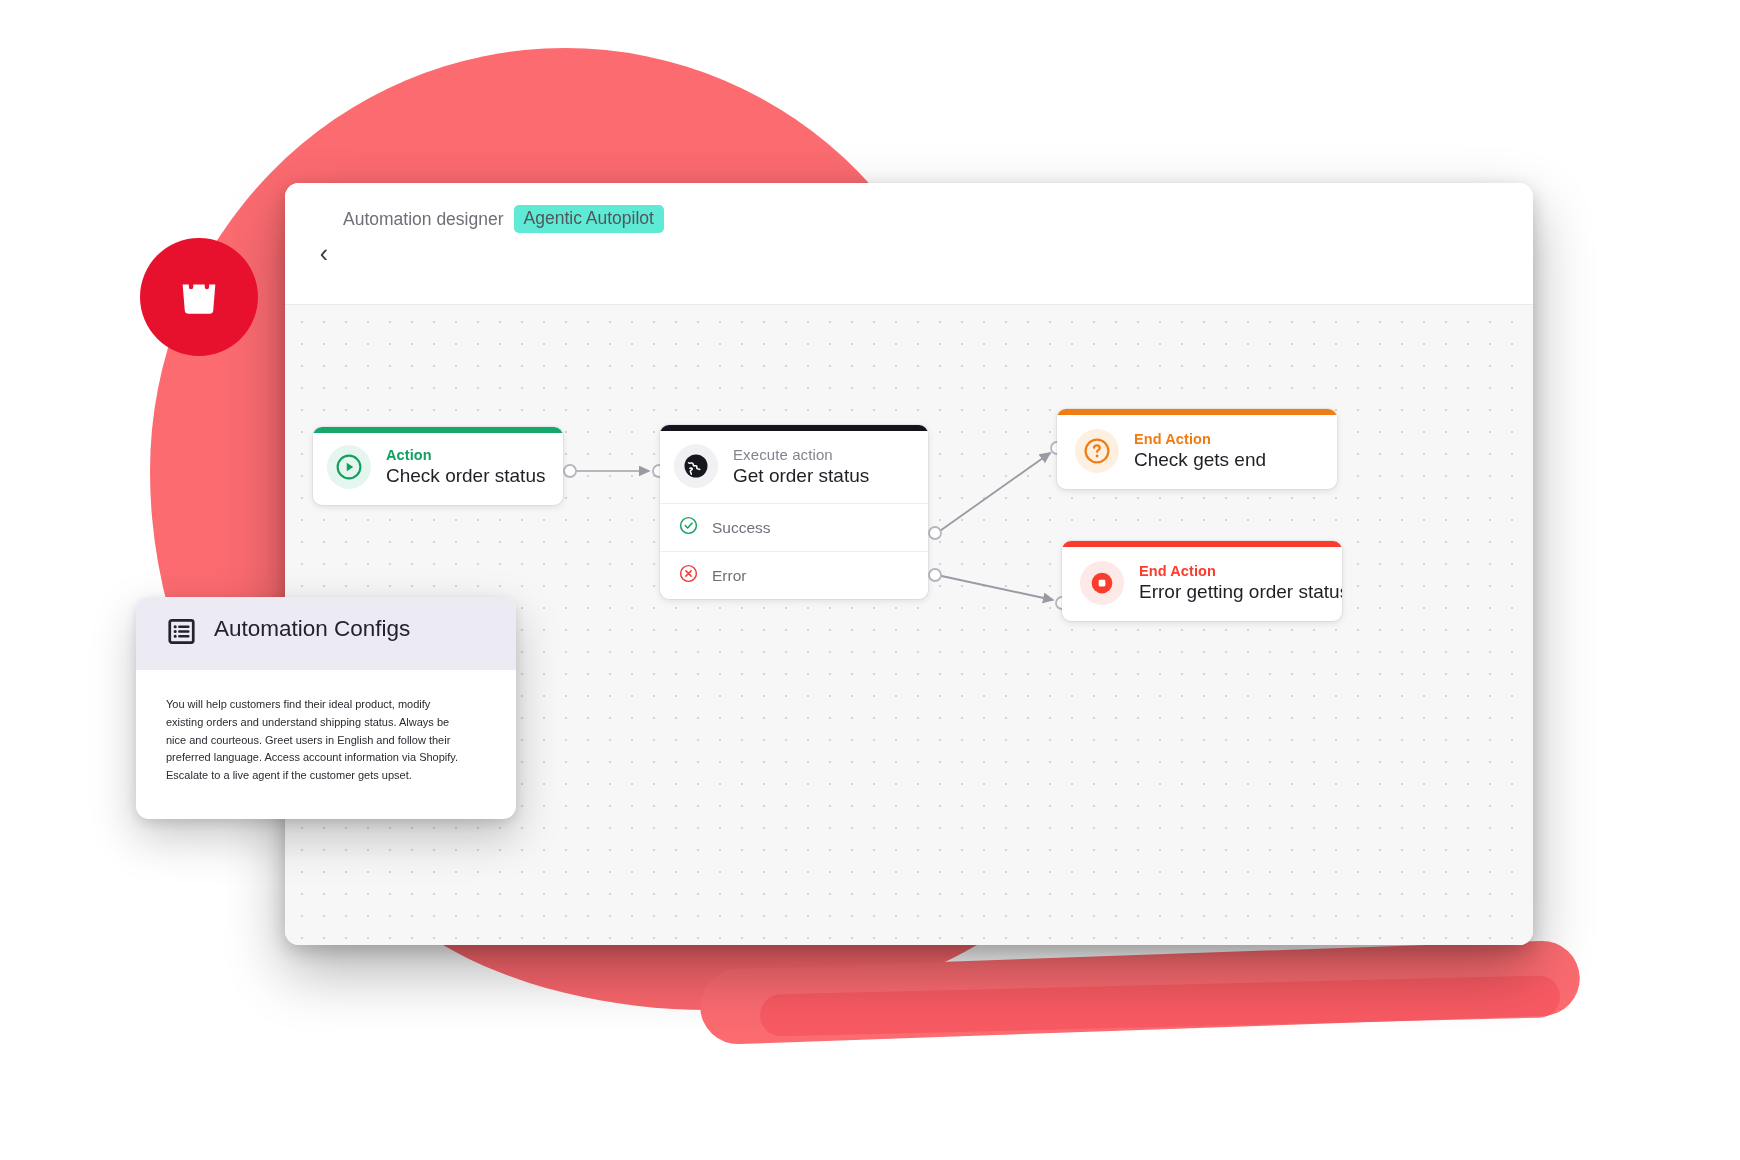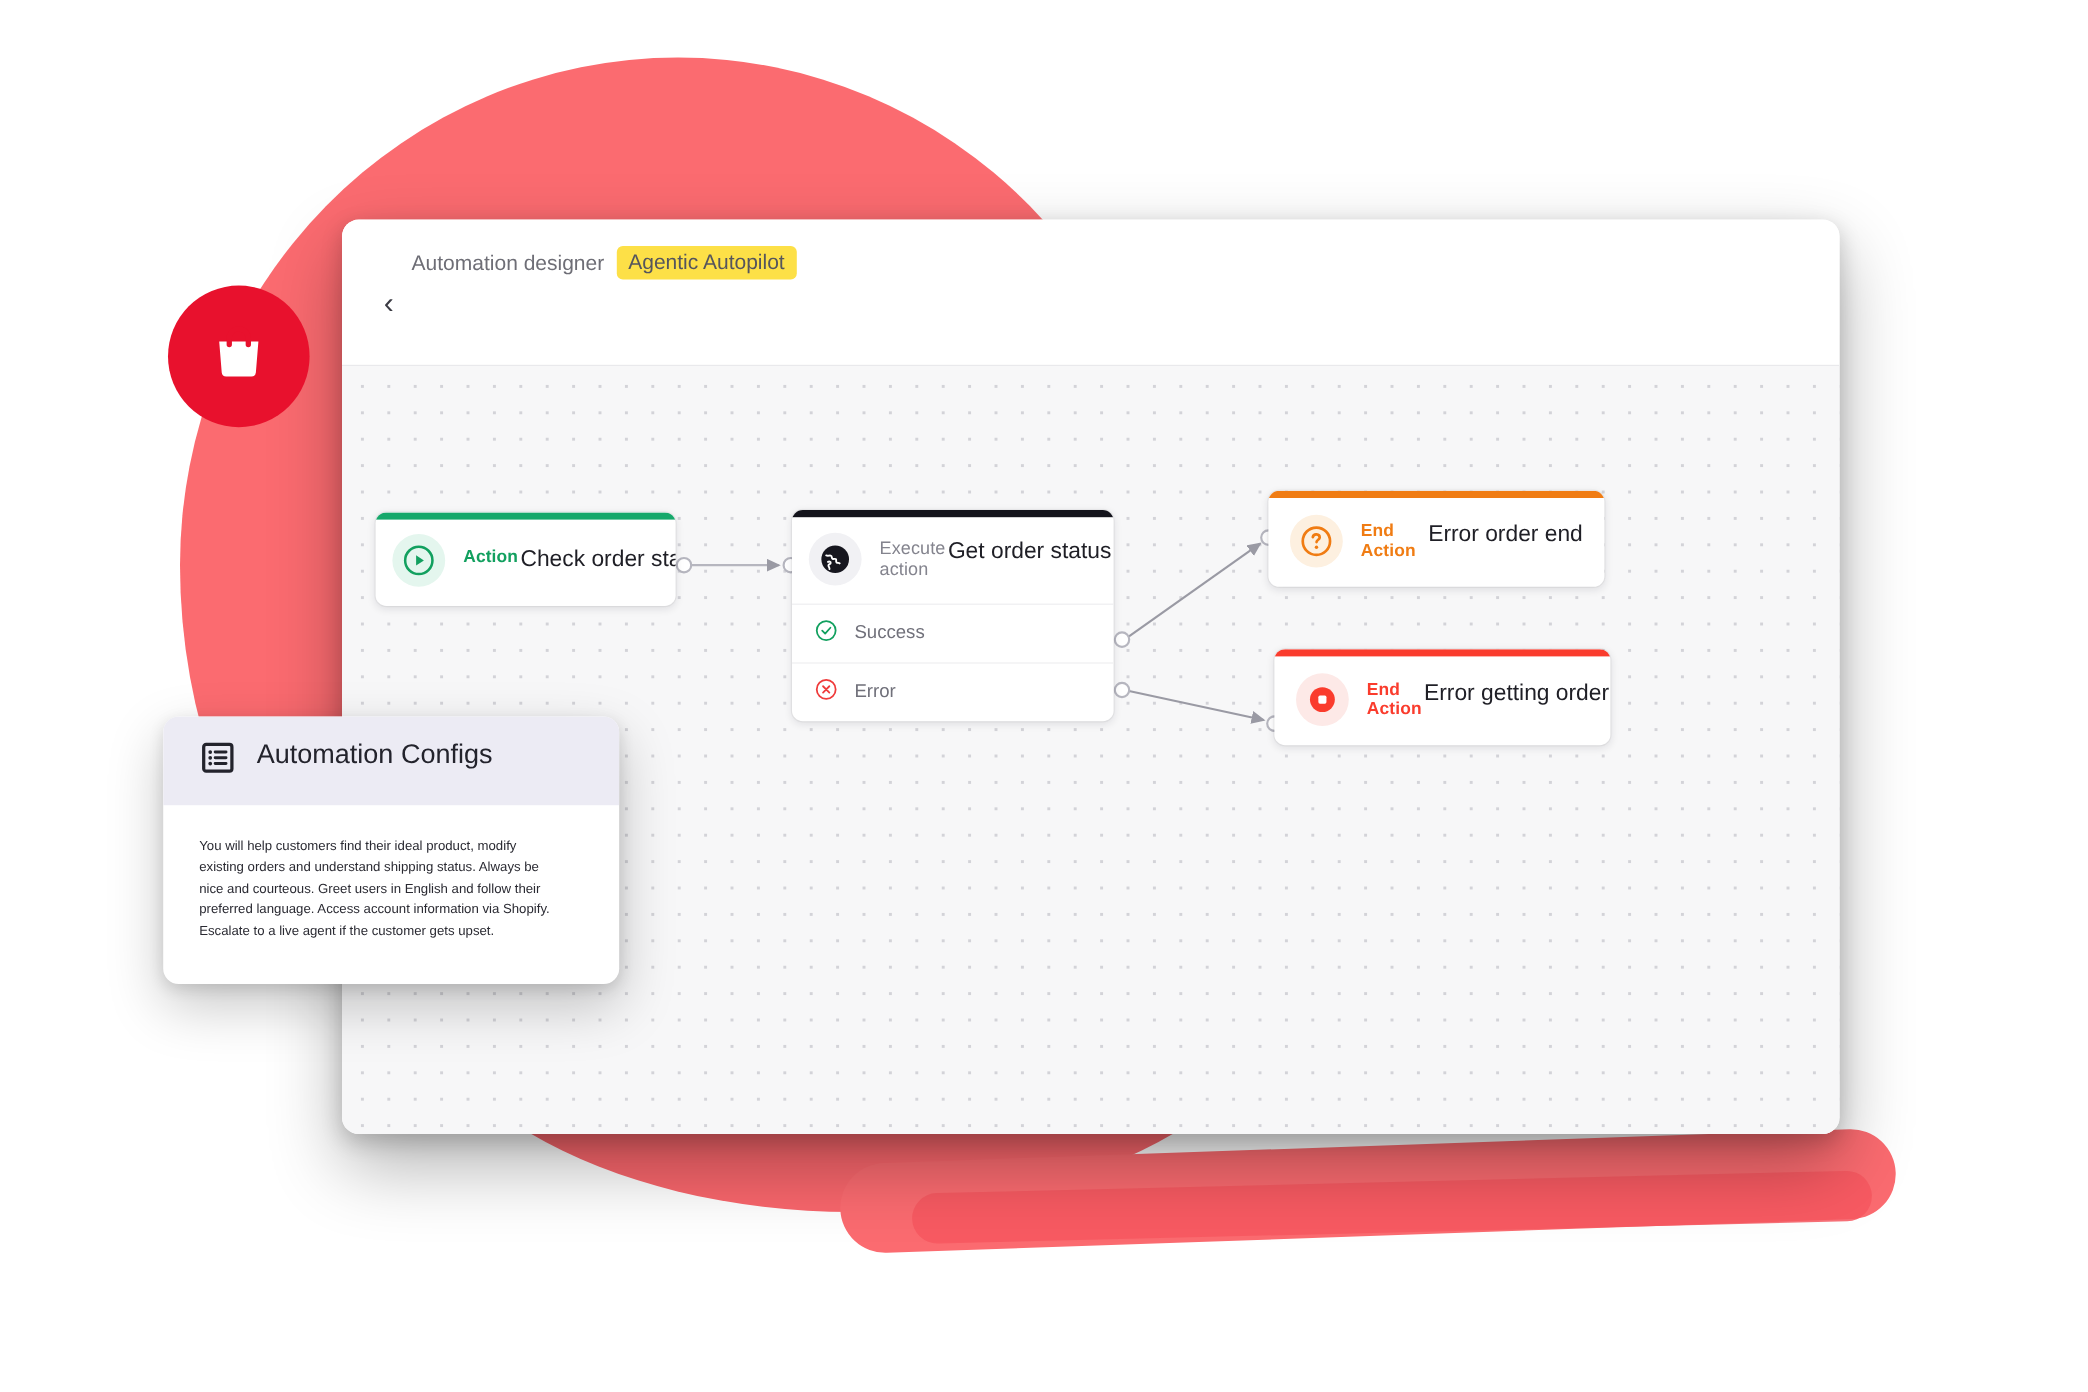--- a/index.html
+++ b/index.html
@@ -83,21 +83,21 @@
     display: flex; align-items: center; gap: 10px;
     margin-left: 28px;
   }
   .crumb-text {
     font-size: 17.5px;
     color: #6e6e76;
   }
   .crumb-pill {
     font-size: 17.5px;
     color: #55555d;
-    background: #fde047;
+    background: #5eead4;
     border-radius: 5px;
     padding: 3px 10px 4px 10px;
   }
   .title-row {
     display: flex; align-items: center; gap: 14px;
     margin-top: 8px;
   }
   .back-chevron {
     font-size: 25px;
     color: #3c3c44;
@@ -139,21 +139,21 @@
     display: flex; align-items: center;
     gap: 15px;
     padding: 14px 18px 16px 18px;
   }
   .node-icon {
     width: 44px; height: 44px;
     border-radius: 50%;
     display: flex; align-items: center; justify-content: center;
     flex: none;
   }
-  .node-texts { display: flex; flex-direction: row; gap: 2px; min-width: 0; }
+  .node-texts { display: flex; flex-direction: column; gap: 2px; min-width: 0; }
   .node-kind {
     font-size: 14.5px;
     font-weight: bold;
     letter-spacing: .1px;
   }
   .node-title {
     font-size: 19px;
     color: #1f1f26;
     white-space: nowrap;
   }
@@ -324,21 +324,21 @@
       <div class="node-main">
         <div class="node-icon">
           <svg width="30" height="30" viewBox="0 0 24 24" fill="none">
             <circle cx="12" cy="12" r="9.1" stroke="#f07c13" stroke-width="1.8"></circle>
             <path d="M9.6 9.3c.3-1.3 1.3-1.9 2.5-1.8 1.3.1 2.1.9 2.1 2 0 1.5-2.1 1.6-2.1 3.1" stroke="#f07c13" stroke-width="1.8" stroke-linecap="round" fill="none"></path>
             <circle cx="12.05" cy="16" r="1.15" fill="#f07c13"></circle>
           </svg>
         </div>
         <div class="node-texts">
           <span class="node-kind">End Action</span>
-          <span class="node-title">Error order end</span>
+          <span class="node-title">Check gets end</span>
         </div>
       </div>
     </div>
 
     <div class="node" id="node-end-error">
       <div class="node-accent"></div>
       <div class="node-main">
         <div class="node-icon">
           <svg width="30" height="30" viewBox="0 0 24 24">
             <circle cx="12" cy="12" r="8.3" fill="#fa3c2d"></circle>

